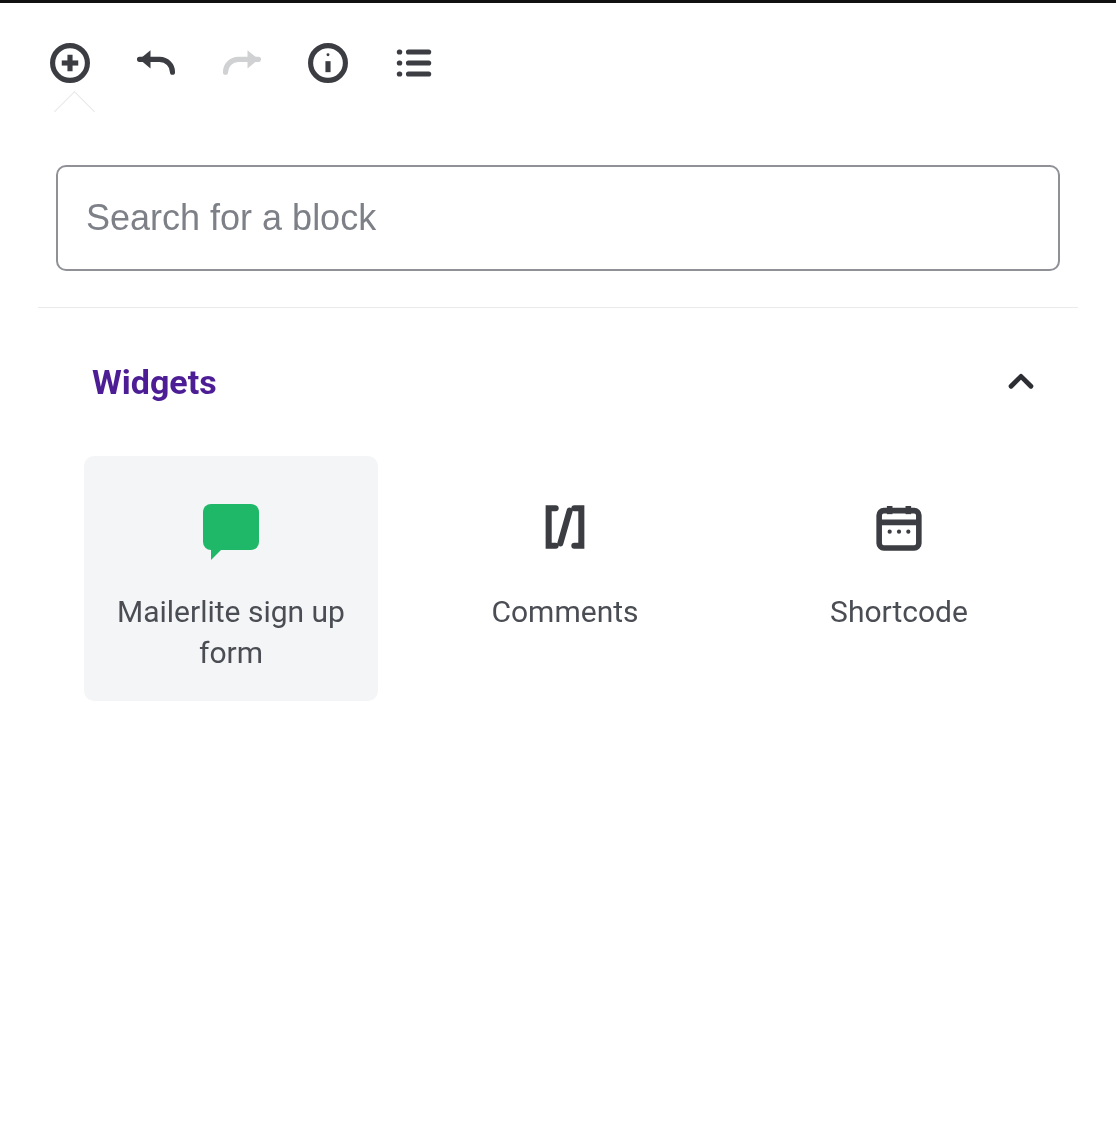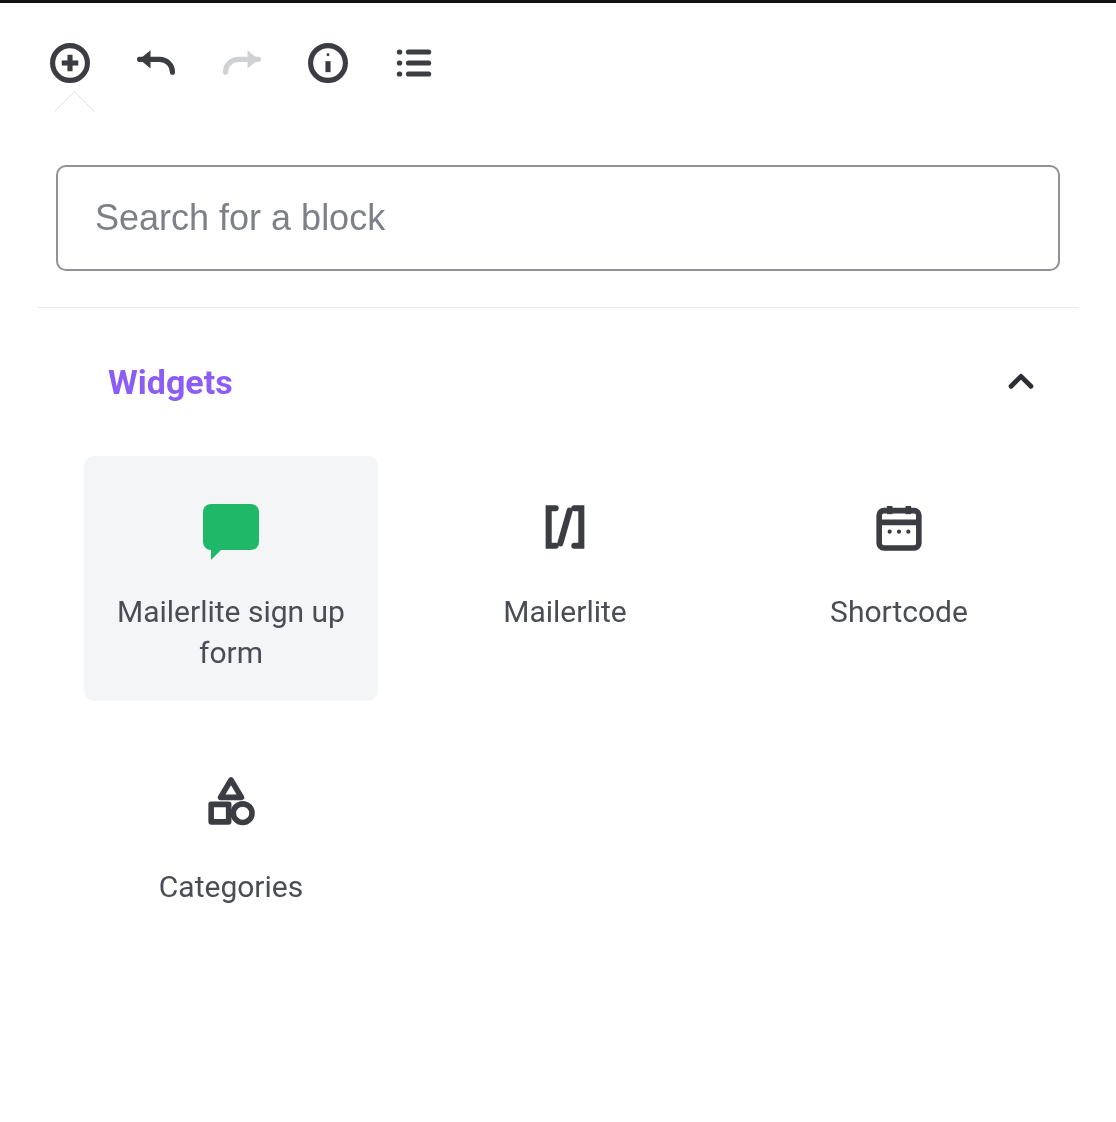--- a/index.html
+++ b/index.html
@@ -10,26 +10,26 @@
   .tool-btn.disabled { color: #cfd1d3; cursor: default; }
   .tool-btn svg { width: 44px; height: 44px; stroke: currentColor; fill: none; stroke-width: 2.8; }
   .panel { position: relative; padding: 0 0 60px 0; }
   .panel::before {
     content: ""; position: absolute; top: -14px; left: 60px; width: 28px; height: 28px;
     background: #fff; border-top: 1px solid #e6e7e9; border-left: 1px solid #e6e7e9; transform: rotate(45deg);
   }
   .search-wrap { padding: 54px 56px 36px 56px; }
   .search-input {
     width: 100%; height: 106px; border: 2px solid #8f9196; border-radius: 10px;
-    font-size: 36px; padding: 0 37px; color: #3a3c41; background: #fff;
+    font-size: 36px; padding: 0 28px; color: #3a3c41; background: #fff;
   }
   .search-input::placeholder { color: #7d8087; }
   .divider { height: 1px; background: #e9eaec; margin: 0 38px; }
   .section-header { display: flex; align-items: center; justify-content: space-between; padding: 54px 78px 14px 92px; cursor: pointer; }
-  .section-title { font-size: 34px; font-weight: 700; color: #8b5cf6; margin-left: 16px; }
+  .section-title { font-size: 34px; font-weight: 700; color: #4c1d95; }
   .chev { width: 34px; height: 34px; }
   .grid { display: grid; grid-template-columns: repeat(3, 1fr); gap: 30px 40px; padding: 40px 70px 0 84px; }
   .block-item {
     display: flex; flex-direction: column; align-items: center; justify-content: flex-start;
     padding: 36px 14px 28px 14px; border-radius: 10px; cursor: pointer; min-height: 240px; text-align: center;
     background: #fff;
   }
   .block-item.selected { background: #f4f5f6; }
   .block-icon { height: 70px; display: flex; align-items: center; justify-content: center; margin-bottom: 30px; color: #3b3d42; }
   .block-icon svg { width: 56px; height: 56px; }
@@ -108,46 +108,36 @@
       </div>
 
       <div class="block-item">
         <div class="block-icon">
           <svg viewBox="0 0 24 24" fill="none" stroke="currentColor" stroke-width="2.6" stroke-linecap="round">
               <path d="M8 4 H5 V20 H8"></path>
               <path d="M16 4 H19 V20 H16"></path>
               <line x1="14" y1="5" x2="10" y2="19"></line>
             </svg>
         </div>
-        <div class="block-label">Mailerlite</div>
+        <div class="block-label">Comments</div>
       </div>
 
       <div class="block-item">
         <div class="block-icon">
           <svg viewBox="0 0 24 24" fill="none" stroke="currentColor" stroke-width="2.4">
               <rect x="3.5" y="5" width="17" height="16" rx="2"></rect>
               <line x1="3.5" y1="10" x2="20.5" y2="10"></line>
               <line x1="8" y1="3" x2="8" y2="6.5"></line>
               <line x1="16" y1="3" x2="16" y2="6.5"></line>
               <circle cx="8" cy="14" r="0.9" fill="currentColor" stroke="none"></circle>
               <circle cx="12" cy="14" r="0.9" fill="currentColor" stroke="none"></circle>
               <circle cx="16" cy="14" r="0.9" fill="currentColor" stroke="none"></circle>
             </svg>
         </div>
         <div class="block-label">Shortcode</div>
       </div>
 
-      <div class="block-item">
-        <div class="block-icon">
-          <svg viewBox="0 0 24 24" fill="none" stroke="currentColor" stroke-width="2.4" stroke-linejoin="round">
-              <polygon points="12,2.5 16.5,10 7.5,10"></polygon>
-              <rect x="3.5" y="13" width="7.5" height="7.5"></rect>
-              <circle cx="17" cy="16.8" r="4"></circle>
-            </svg>
-        </div>
-        <div class="block-label">Categories</div>
-      </div>
 
 
 
     </div>
   </div>
 </div>
 
 </body></html>

